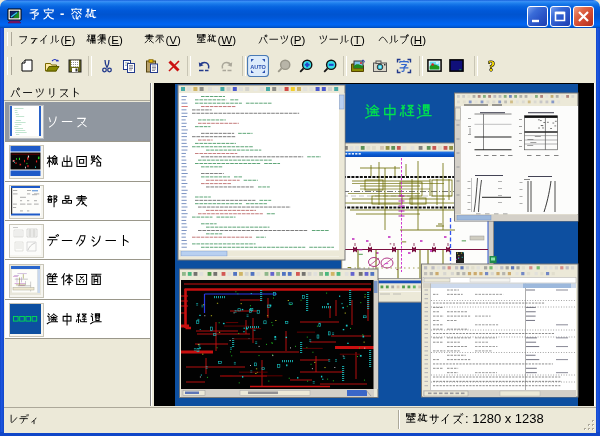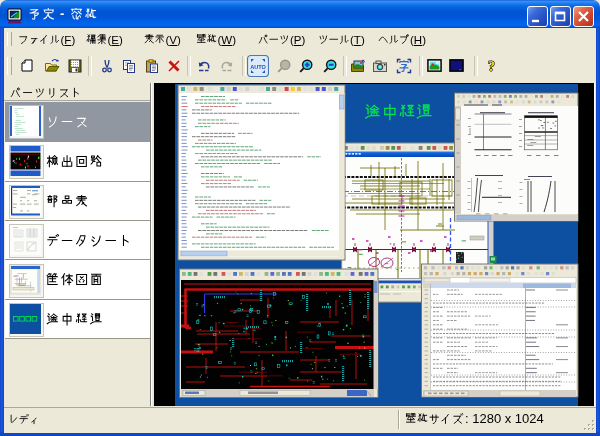--- a/index.html
+++ b/index.html
@@ -1278,21 +1278,21 @@
     </svg>
 <div class="abs" style="left:398px;top:410px;width:1px;height:19px;background:#aca899"></div>
 <div class="abs" style="left:399px;top:410px;width:1px;height:19px;background:#fff"></div>
 <svg style="position:absolute;left:405px;top:413px;color:#000" width="58.65" height="11.5" viewBox="0 0 510 100" class="">
       <use href="#g22721" x="0" width="100" height="100"></use>
       <use href="#g32025" x="102" width="100" height="100"></use>
       <use href="#g12469" x="204" width="100" height="100"></use>
       <use href="#g12452" x="306" width="100" height="100"></use>
       <use href="#g12474" x="408" width="100" height="100"></use>
     </svg>
-<div class="abs" style="left:465px;top:411px;font-size:13px;color:#000">: 1280 x 1024</div>
+<div class="abs" style="left:465px;top:411px;font-size:13px;color:#000">: 1280 x 1238</div>
 <svg class="abs" style="left:582px;top:418px" width="14" height="14">
       <rect x="10" y="2" width="2" height="2" fill="#aca899"></rect>
       <rect x="11" y="3" width="1" height="1" fill="#fff"></rect>
       <rect x="6" y="6" width="2" height="2" fill="#aca899"></rect>
       <rect x="7" y="7" width="1" height="1" fill="#fff"></rect>
       <rect x="10" y="6" width="2" height="2" fill="#aca899"></rect>
       <rect x="11" y="7" width="1" height="1" fill="#fff"></rect>
       <rect x="2" y="10" width="2" height="2" fill="#aca899"></rect>
       <rect x="3" y="11" width="1" height="1" fill="#fff"></rect>
       <rect x="6" y="10" width="2" height="2" fill="#aca899"></rect>

